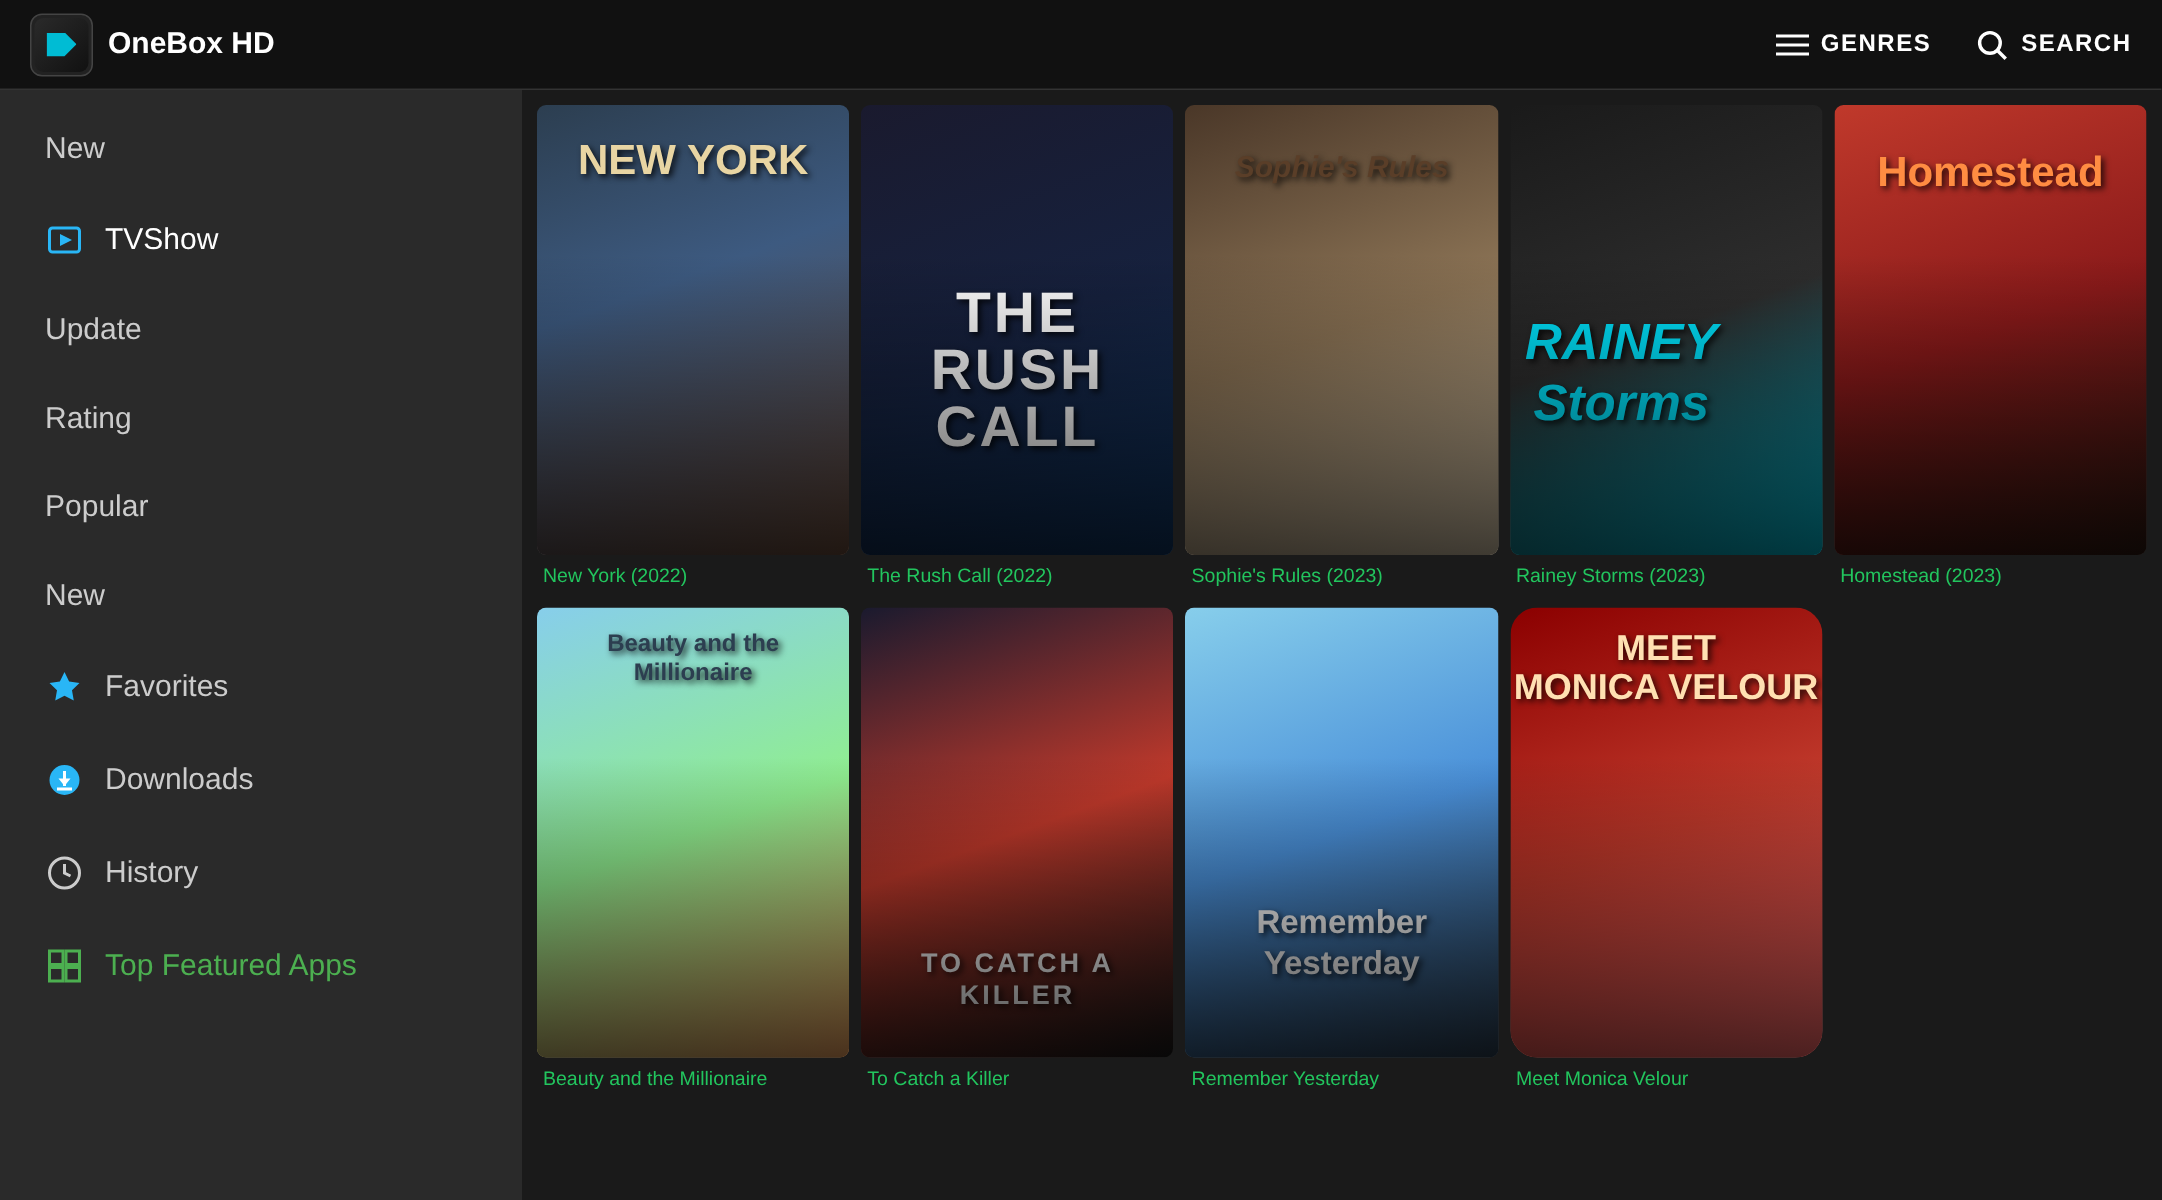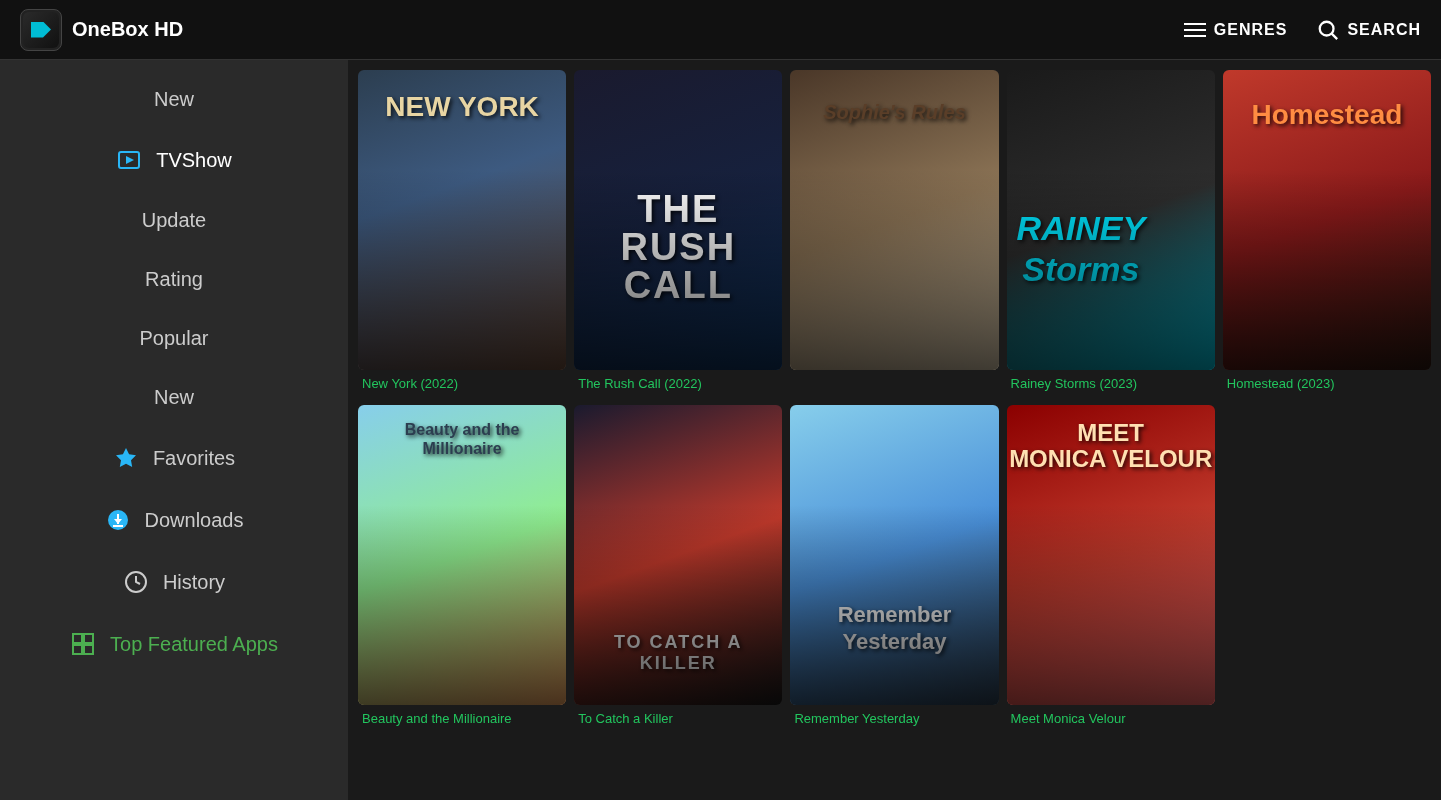--- a/index.html
+++ b/index.html
@@ -108,21 +108,20 @@
       position: fixed;
       top: 60px;
       left: 0;
       width: 348px;
       height: 740px;
       background: #2a2a2a;
       z-index: 50;
       display: flex;
       flex-direction: column;
       padding-top: 10px;
-      align-items: center;
     }
     .sidebar-item {
       display: flex;
       align-items: center;
       padding: 18px 30px;
       cursor: pointer;
       font-size: 20px;
       color: #ccc;
       gap: 14px;
     }
@@ -193,21 +192,21 @@
 
     .poster-new-york { background: linear-gradient(160deg, #2c3e50 0%, #3d5a80 40%, #6b4c3b 100%); }
     .poster-rush-call { background: linear-gradient(160deg, #1a1a2e 0%, #16213e 50%, #0f3460 100%); }
     .poster-sophies-rules { background: linear-gradient(160deg, #4a3728 0%, #8b7355 50%, #d4c5a9 100%); }
     .poster-rainey-storms { background: linear-gradient(160deg, #1a1a1a 0%, #2d2d2d 50%, #00bcd4 100%); }
     .poster-homestead { background: linear-gradient(160deg, #c0392b 0%, #8b1a1a 50%, #2c1810 100%); }
     .poster-beauty { background: linear-gradient(160deg, #87ceeb 0%, #90ee90 50%, #f4a460 100%); }
     .poster-8000ft { background: linear-gradient(160deg, #2c2c2c 0%, #4a4a4a 50%, #1a1a1a 100%); }
     .poster-killer { background: linear-gradient(160deg, #1a1a2e 0%, #c0392b 50%, #1a1a1a 100%); }
     .poster-remember { background: linear-gradient(160deg, #87ceeb 0%, #4a90d9 50%, #2c3e50 100%); }
-    .poster-monica { background: linear-gradient(160deg, #8b0000 0%, #c0392b 50%, #ff6b6b 100%); }
+    .poster-monica { background: linear-gradient(160deg, #8b0000 0%, #c0392b 50%, #ff6b6b 100%); border-radius: 18px; }
 
     .poster-text {
       position: absolute;
       color: #fff;
       font-weight: bold;
       text-shadow: 2px 2px 4px rgba(0,0,0,0.8);
       font-size: 16px;
       line-height: 1.2;
     }
 
@@ -348,20 +347,21 @@
       <div class="movie-title">The Rush Call (2022)</div>
     </div>
 
     <div class="movie-card">
       <div class="movie-poster">
         <div class="poster-bg poster-sophies-rules">
           <span class="poster-text" style="top:30px;font-size:20px;font-style:italic;color:#5a3e28;">Sophie's Rules</span>
           <div class="people-silhouette"></div>
         </div>
       </div>
+      <div class="movie-title">Sophie's Rules (2023)</div>
     </div>
 
     <div class="movie-card">
       <div class="movie-poster">
         <div class="poster-bg poster-rainey-storms">
           <span class="poster-text" style="bottom:80px;left:10px;font-size:34px;color:#00e5ff;font-style:italic;">RAINEY<br>Storms</span>
           <div class="people-silhouette"></div>
         </div>
       </div>
       <div class="movie-title">Rainey Storms (2023)</div>

